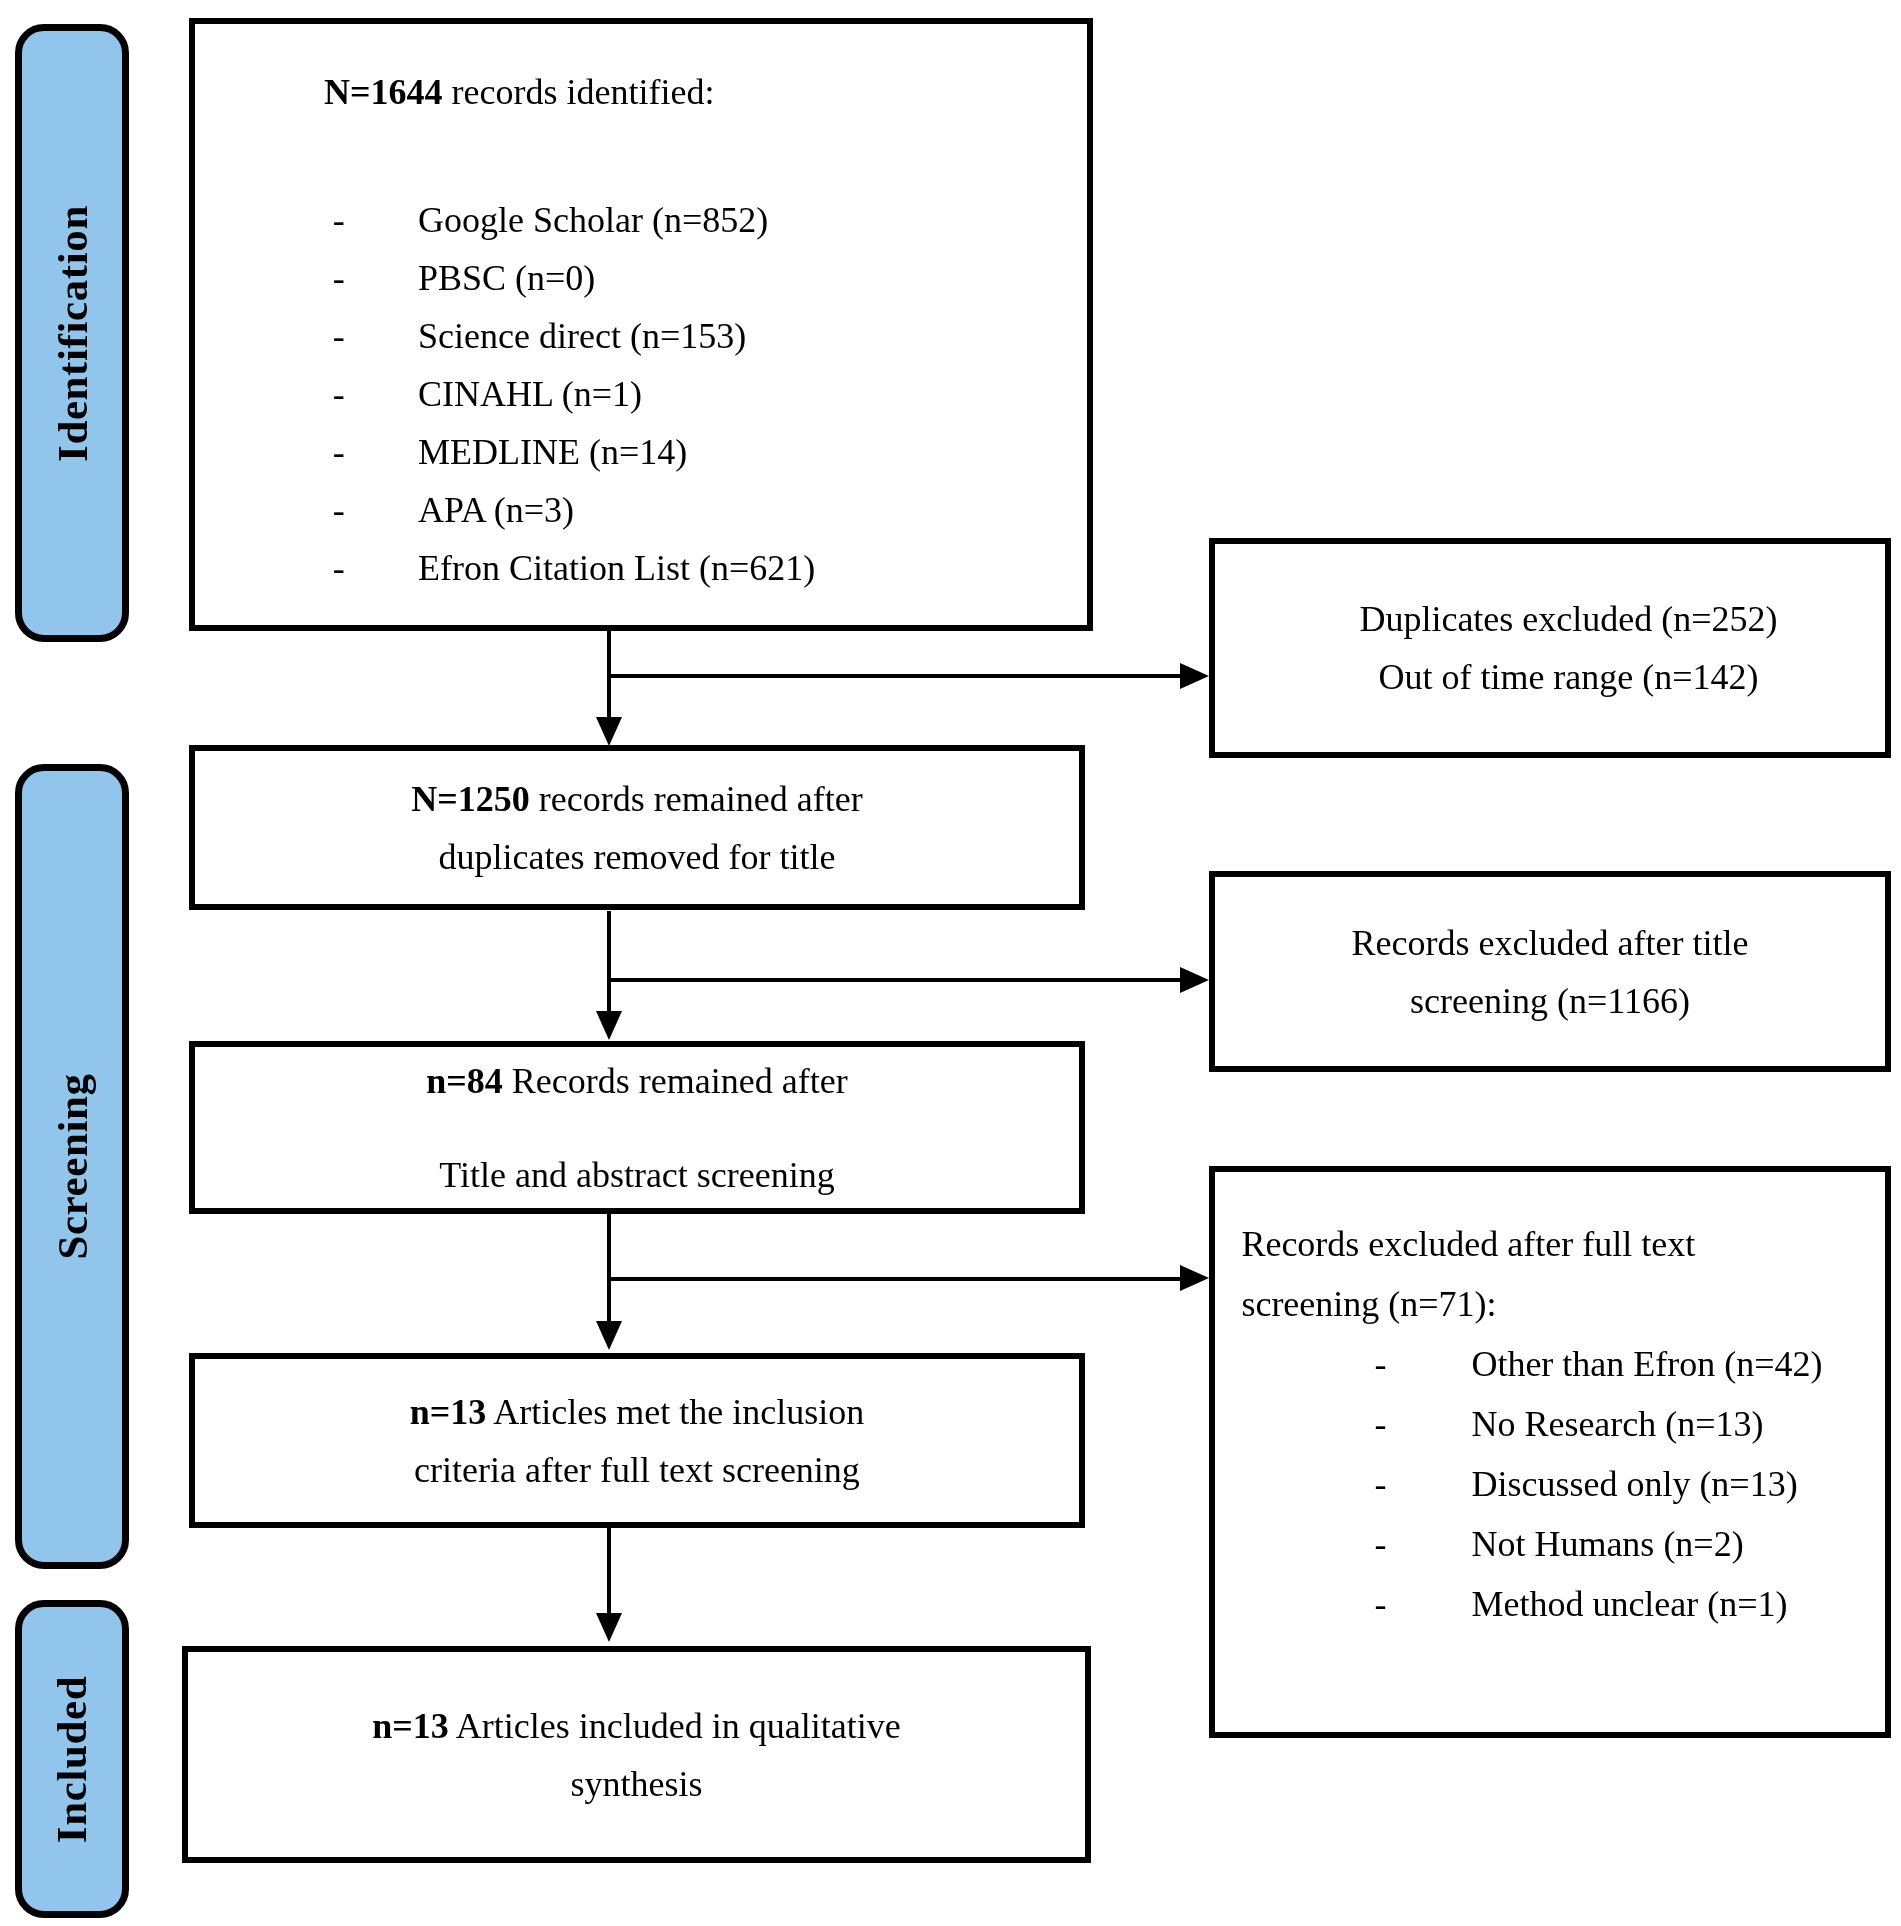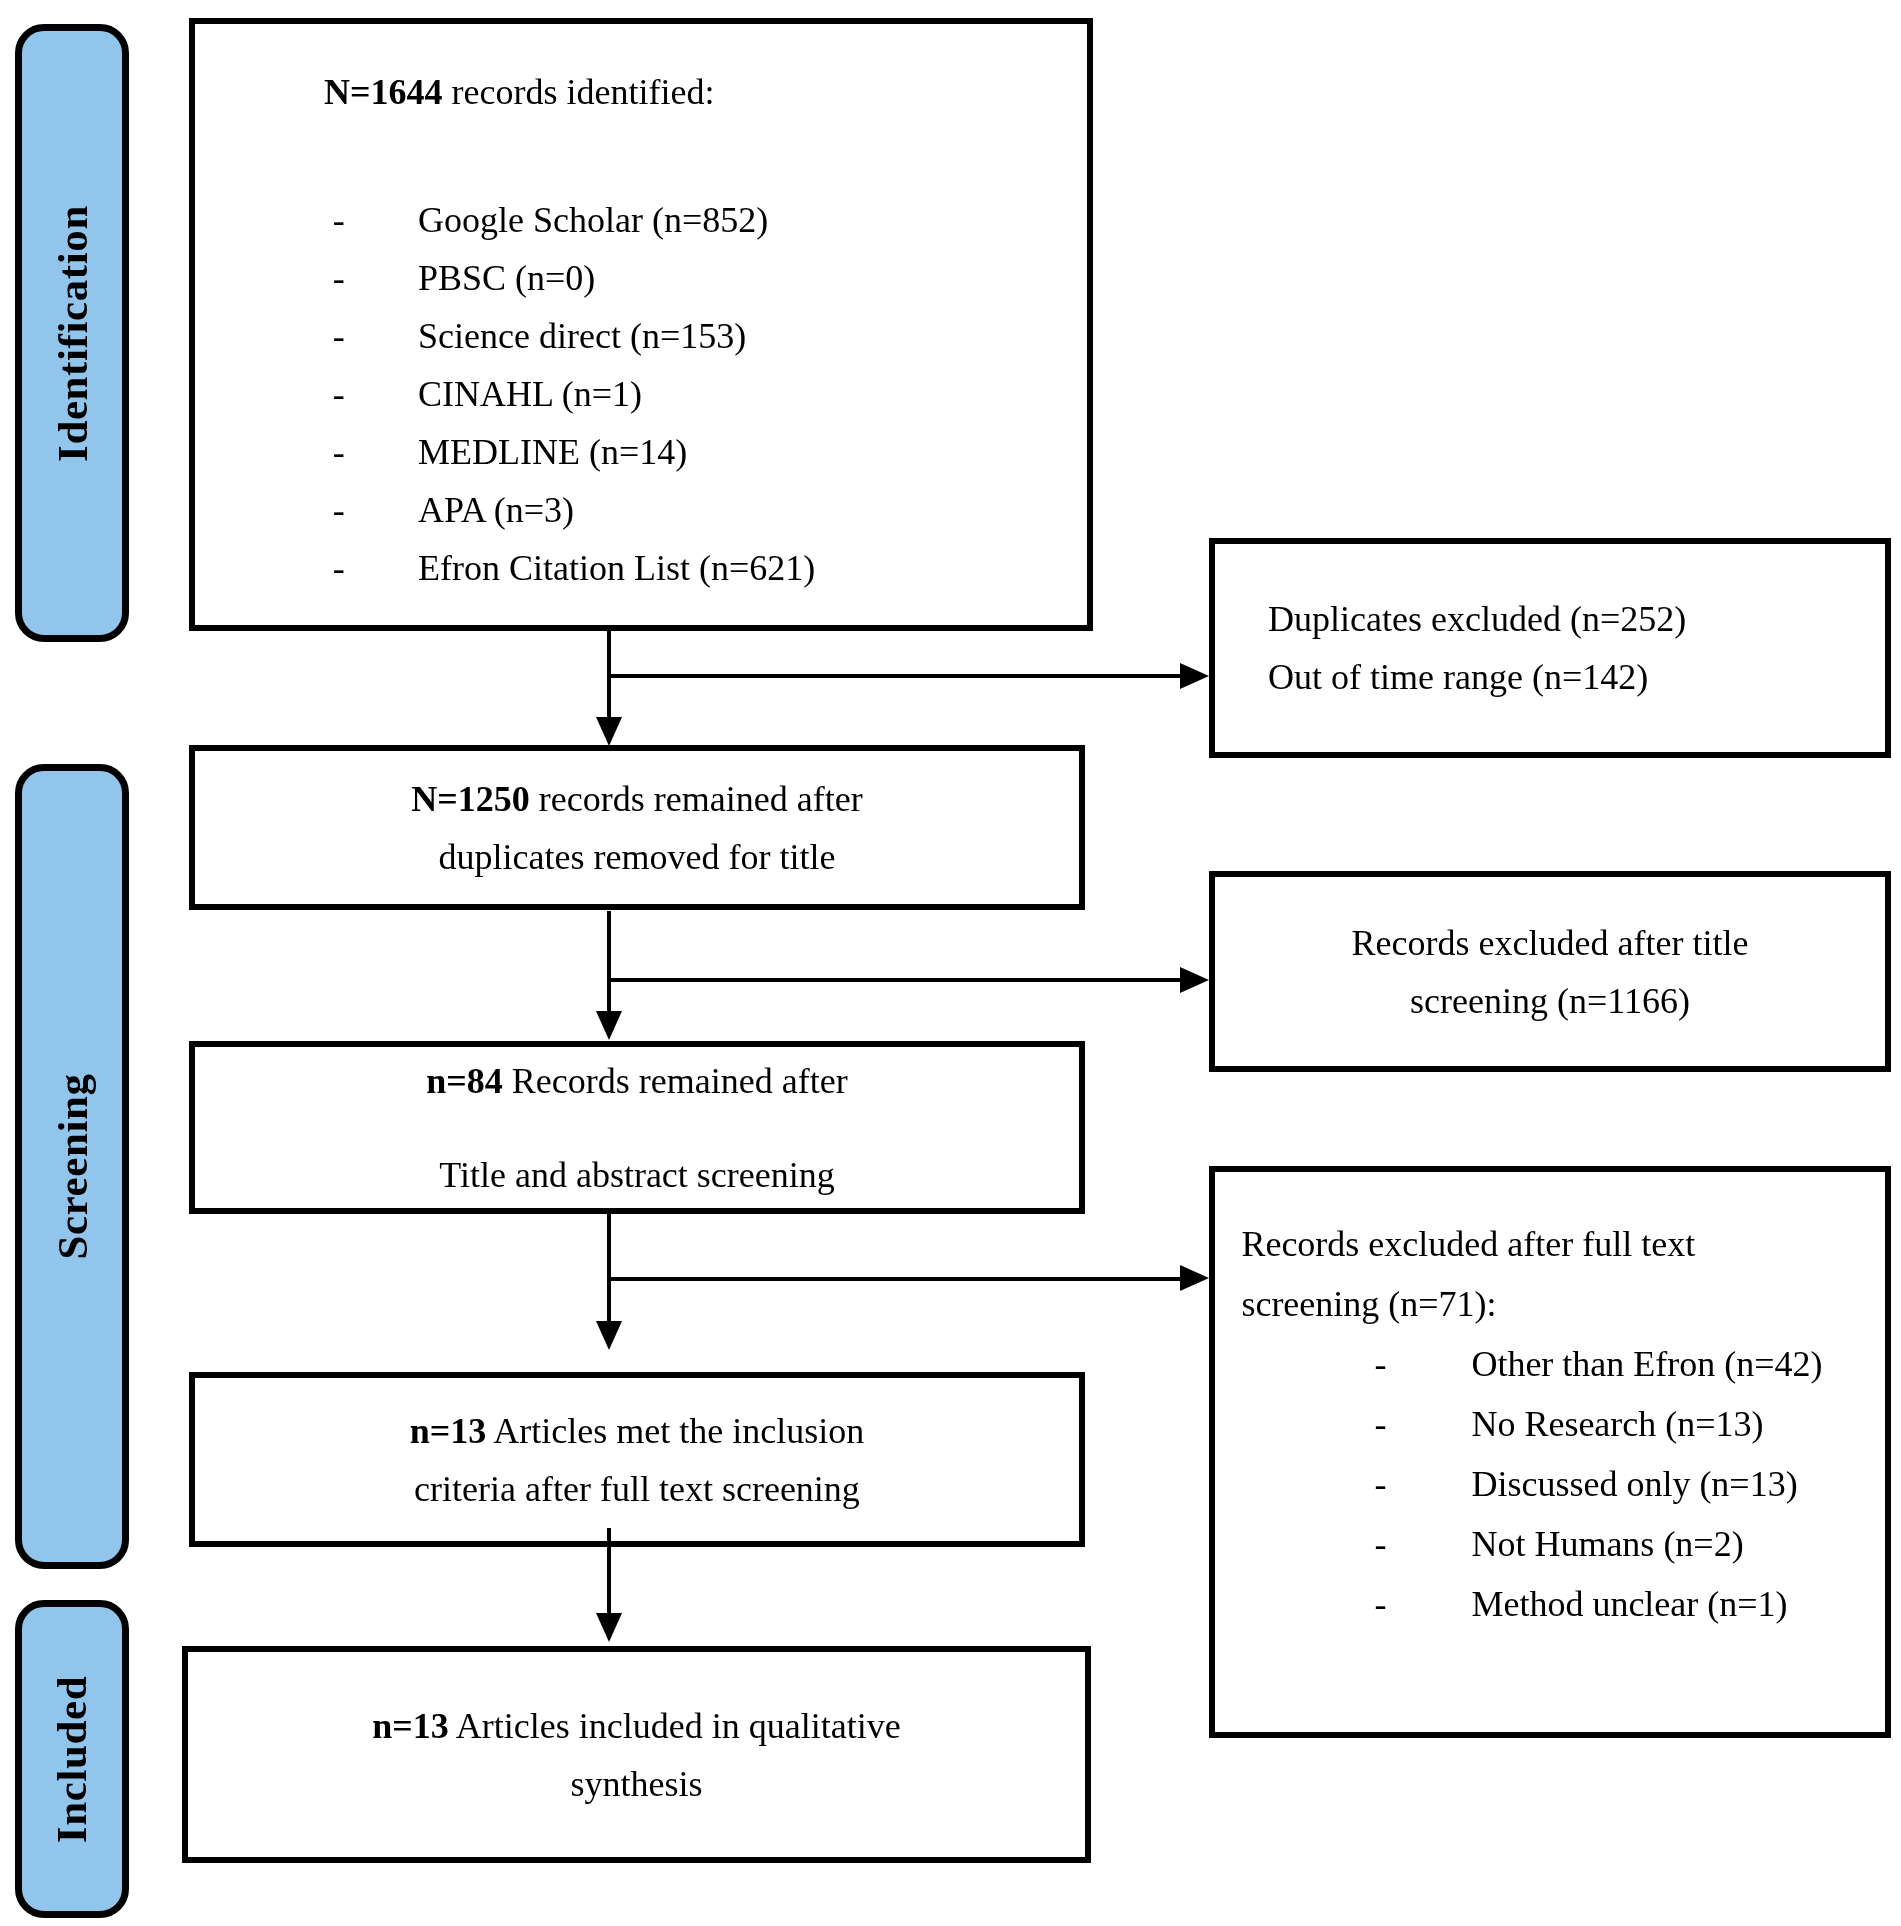--- a/index.html
+++ b/index.html
@@ -53,21 +53,21 @@
     justify-content: center;
     text-align: left;
   }
   .b { font-weight: bold; }
   
   #box-identified { padding: 39px 19px 0 129px; }
   #box-identified .src-list { margin-top: 70px; }
   .src-row { display: flex; }
   .src-row .marker { width: 94px; padding-left: 8.8px; flex: none; }
   
-  .rtext-pad { padding-left: 53px; padding-right: 16px; }
+  .rtext-pad { padding-left: 53px; padding-right: 16px; text-align: center; }
   #box-excl-fulltext { padding: 42px 15px 0 26.4px; }
   .reason-list { padding-left: 133px; }
   .reason-row { display: flex; }
   .reason-row .marker { width: 97px; flex: none; }
   .reason-row .rtxt { width: 368px; }
   
   .vline, .hline { position: absolute; background: #000000; }
   .vline { width: 3.8px; }
   .hline { height: 3.8px; }
   .head-down {
@@ -141,21 +141,21 @@
     <div>duplicates removed for title</div>
   </div>
 
   <div class="fbox center-col" style="left:189px; top:1041px; width:896px; height:173px;gap:36px;">
     <div>
       <span class="b">n=84</span><span> Records remained after</span>
     </div>
     <div>Title and abstract screening</div>
   </div>
 
-  <div class="fbox center-col" style="left:189px; top:1353px; width:896px; height:175px;margin-top:19px;">
+  <div class="fbox center-col" style="left:189px; top:1353px; width:896px; height:175px;">
     <div>
       <span class="b">n=13</span><span> Articles met the inclusion</span>
     </div>
     <div>criteria after full text screening</div>
   </div>
 
   <div class="fbox center-col" style="left:182px; top:1646px; width:909px; height:217px;">
     <div>
       <span class="b">n=13</span><span> Articles included in qualitative</span>
     </div>

